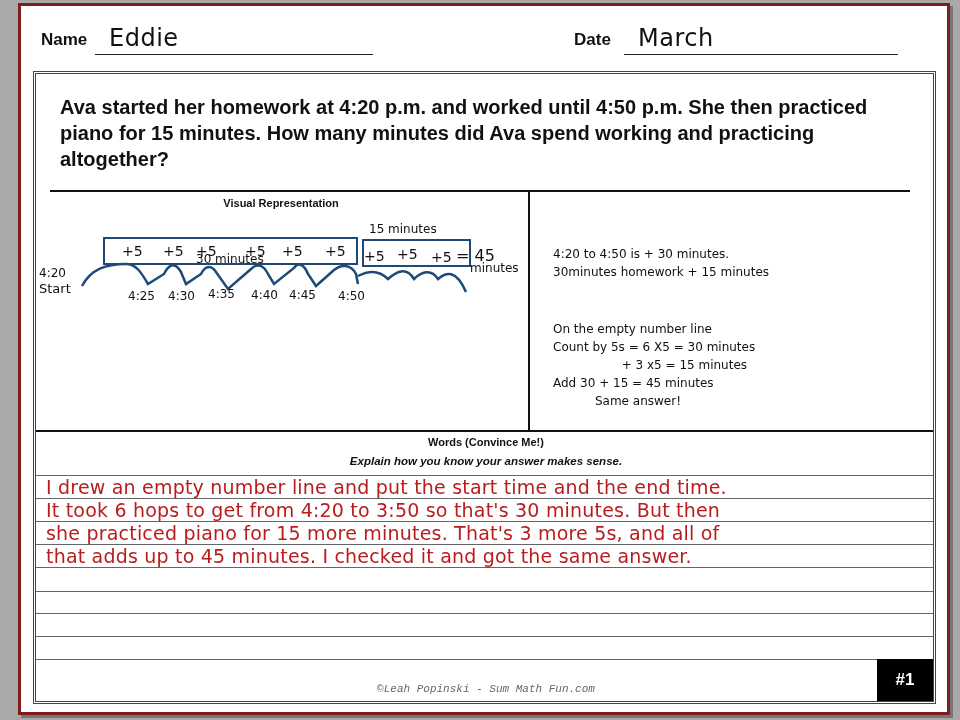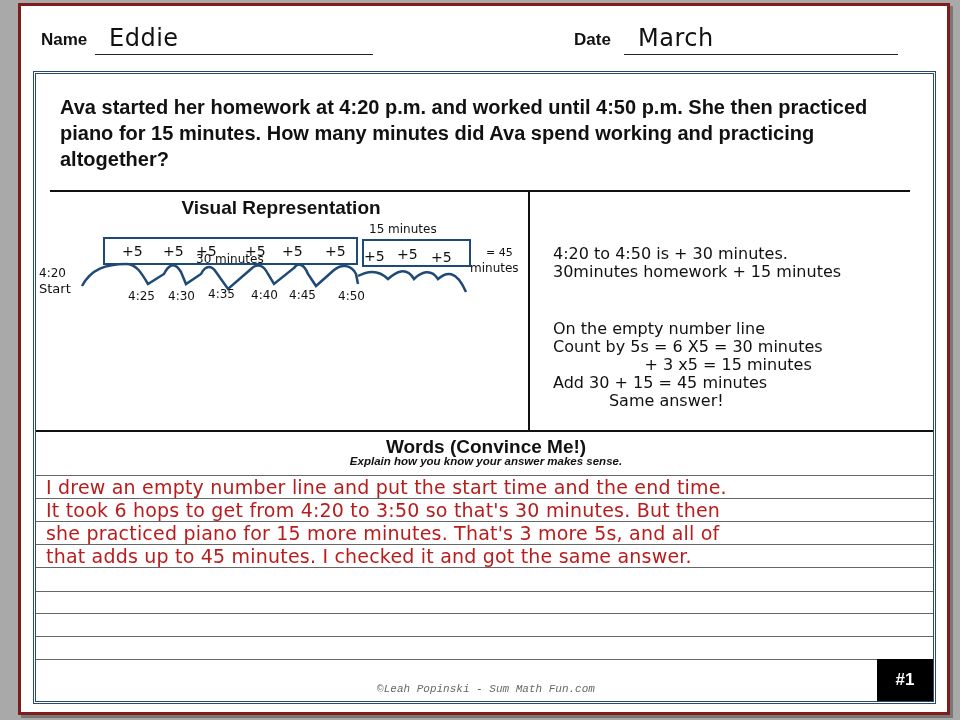--- a/index.html
+++ b/index.html
@@ -26,27 +26,27 @@
     border:3px double #2b4a6f;
     box-sizing:border-box;
     background:#fff;
   }
   .question {
     position:absolute; left:24px; top:20px; width:850px;
     font-size:20px; font-weight:bold; line-height:26px; color:#111;
   }
   .hline { position:absolute; height:0; border-top:2px solid #111; }
   .vline { position:absolute; width:0; border-left:2px solid #111; }
-  .sec-title { position:absolute; font-weight:bold; font-size:19px; color:#111; text-align:center; }
+  .sec-title { position:absolute; font-weight:bold; font-size:11px; color:#111; text-align:center; }
 
   .nl-label { position:absolute; font-size:12px; color:#111; font-family:"DejaVu Sans", sans-serif; white-space:nowrap; }
   .nl-plus { position:absolute; font-size:14px; color:#111; font-family:"DejaVu Sans", sans-serif; }
   .jumpbox { position:absolute; border:2.5px solid #1f4a78; box-sizing:border-box; }
 
-  .eq-text { position:absolute; font-family:"DejaVu Sans", sans-serif; font-size:16px; line-height:18px; color:#111; white-space:pre; }
+  .eq-text { position:absolute; font-family:"DejaVu Sans", sans-serif; font-size:12px; line-height:18px; color:#111; white-space:pre; }
 
   .words-sub { position:absolute; font-style:italic; font-size:11.5px; color:#111; text-align:center; font-weight:bold; }
   .ruled { position:absolute; left:0; right:0; height:0; border-top:1.5px solid #666; }
   .answer-line {
     position:absolute; left:10px; font-family:"DejaVu Sans", sans-serif;
     font-size:19px; color:#b91c1c; white-space:nowrap; letter-spacing:0.2px;
   }
   .footer-copy { position:absolute; font-style:italic; font-size:11px; color:#666; font-family:Liberation Mono, monospace; text-align:center; }
   .badge {
     position:absolute; right:0; bottom:0; width:56px; height:42px;
@@ -90,21 +90,21 @@
       <span class="nl-plus" style="left:127px; top:169px;">+5</span>
       <span class="nl-plus" style="left:160px; top:169px;">+5</span>
       <span class="nl-plus" style="left:209px; top:169px;">+5</span>
       <span class="nl-plus" style="left:246px; top:169px;">+5</span>
       <span class="nl-plus" style="left:289px; top:169px;">+5</span>
 
       <span class="nl-plus" style="left:328px; top:174px;">+5</span>
       <span class="nl-plus" style="left:361px; top:172px;">+5</span>
       <span class="nl-plus" style="left:395px; top:175px;">+5</span>
 
-      <span class="nl-label" style="left:450px; top:172px; font-size:11px;">= 45</span>
+      <span class="nl-label" style="left:420px; top:172px; font-size:16px;">= 45</span>
       <span class="nl-label" style="left:434px; top:187px;">minutes</span>
 
       <span class="nl-label" style="left:3px; top:192px;">4:20</span>
       <span class="nl-label" style="left:3px; top:207px; font-size:13px;">Start</span>
 
       <svg style="position:absolute; left:0; top:150px;" width="490" height="80">
         <path d="M46 62 C55 45, 70 40, 90 40 C100 40, 105 48, 112 60 L128 50 C132 42, 138 36, 145 48 L150 60 L165 50 C170 40, 176 42, 180 48 L192 65 L215 45 C222 38, 228 42, 232 50 L238 60 L258 44 C262 38, 268 40, 272 50 L280 62 L298 46 C305 40, 315 40, 320 50 L322 60" fill="none" stroke="#1f4a78" stroke-width="2.5"></path>
         <path d="M322 52 C335 45, 345 48, 352 55 C360 48, 370 42, 378 55 C385 48, 395 44, 402 55 C410 48, 420 45, 430 68" fill="none" stroke="#1f4a78" stroke-width="2.5"></path>
       </svg>
 

